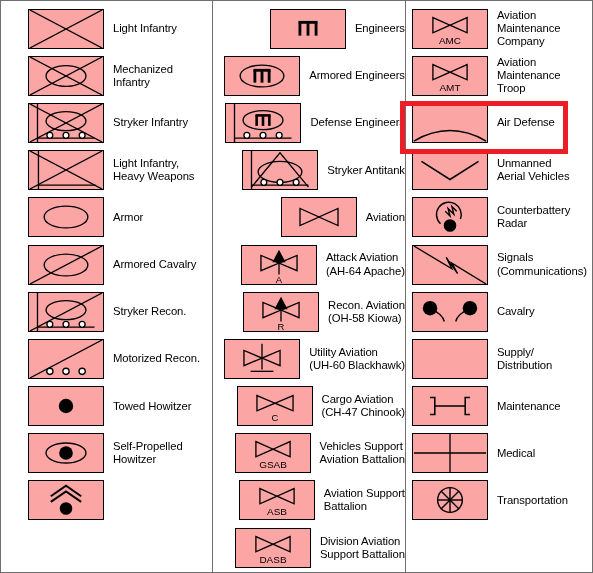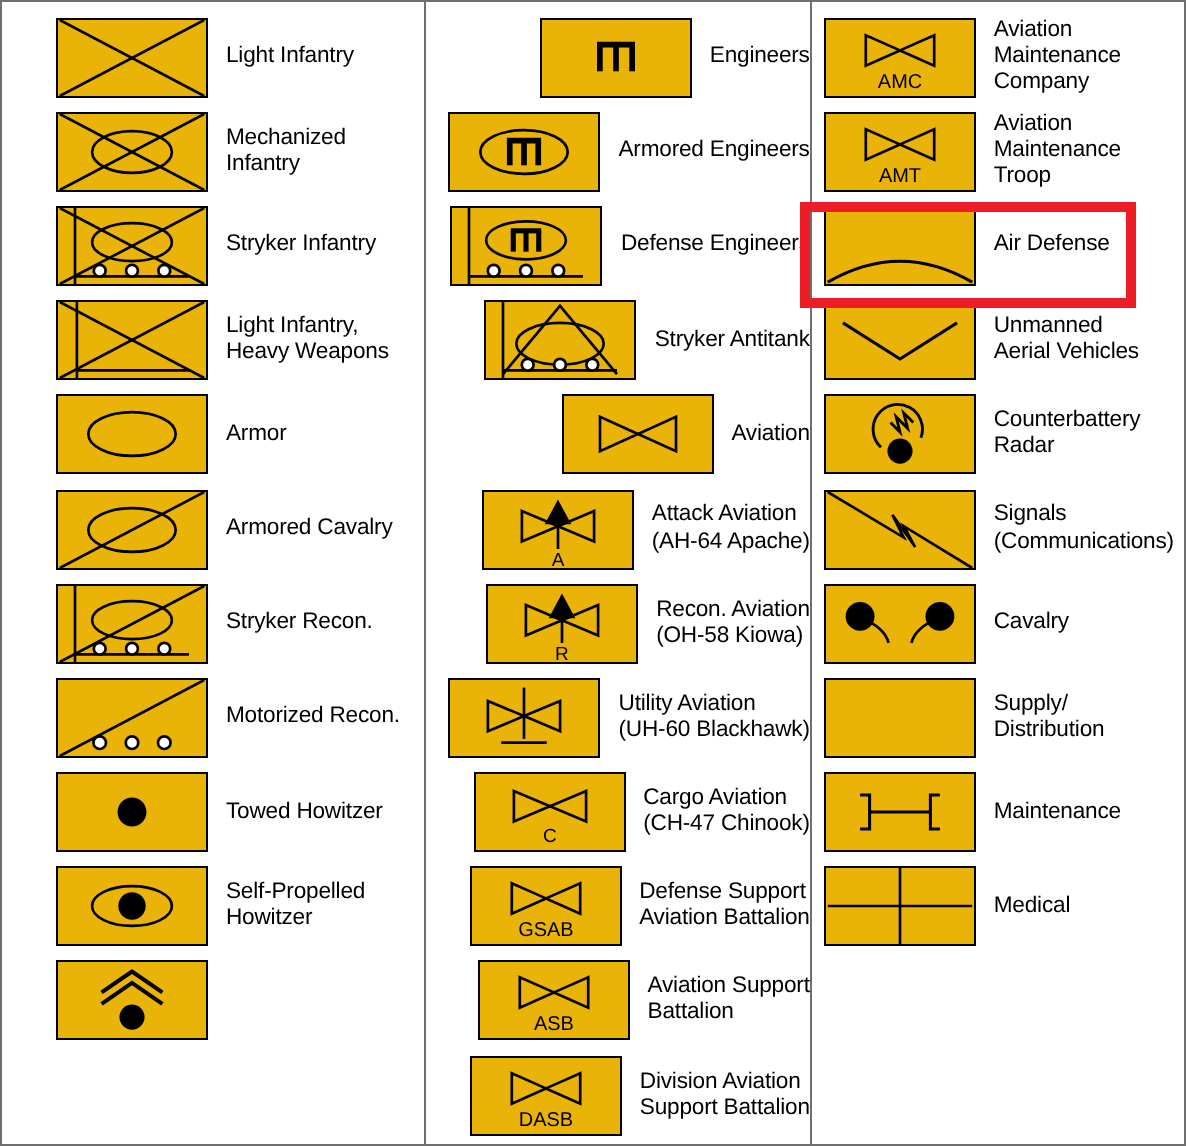--- a/index.html
+++ b/index.html
@@ -33,21 +33,21 @@
   .col.c3{width:194px;border-left:1px solid #6f6f6f;}
 
   .row{
     display:flex;
     align-items:center;
     box-sizing:border-box;
   }
   .sym{
     box-sizing:border-box;
     border:1.4px solid #000;
-    background:#eab308;
+    background:#fca5a5;
     flex:0 0 auto;
     position:relative;
   }
   .label{
     padding-left:9px;
     line-height:1.16;
     letter-spacing:-0.1px;
     white-space:pre-line;
   }
 
@@ -378,21 +378,21 @@
       <div class="row">
         <div class="sym">
           <svg viewBox="0 0 76 40">
             <g stroke="#000" stroke-width="1.4" fill="none">
               <polygon points="20,8 20,24 38,16"></polygon>
               <polygon points="56,8 56,24 38,16"></polygon>
             </g>
             <text x="38" y="36" text-anchor="middle" font-family="Liberation Sans, sans-serif" font-size="10.5" fill="#000">GSAB</text>
           </svg>
         </div>
-        <div class="label">Defense Support
+        <div class="label">Vehicles Support
 Aviation Battalion</div>
       </div>
 
       <div class="row">
         <div class="sym">
           <svg viewBox="0 0 76 40">
             <g stroke="#000" stroke-width="1.4" fill="none">
               <polygon points="20,8 20,24 38,16"></polygon>
               <polygon points="56,8 56,24 38,16"></polygon>
             </g>
@@ -540,19 +540,33 @@
           <svg viewBox="0 0 76 40">
               <g stroke="#000" stroke-width="1.4" fill="none">
             <line x1="38" y1="0" x2="38" y2="40"></line>
             <line x1="0" y1="20" x2="76" y2="20"></line>
           </g>
             </svg>
         </div>
         <div class="label">Medical</div>
       </div>
 
+      <div class="row">
+        <div class="sym">
+          <svg viewBox="0 0 76 40">
+              <g stroke="#000" stroke-width="1.5" fill="none">
+            <circle cx="38" cy="20" r="13"></circle>
+            <line x1="38" y1="7" x2="38" y2="33"></line>
+            <line x1="25" y1="20" x2="51" y2="20"></line>
+            <line x1="28.8" y1="10.8" x2="47.2" y2="29.2"></line>
+            <line x1="47.2" y1="10.8" x2="28.8" y2="29.2"></line>
+          </g>
+            </svg>
+        </div>
+        <div class="label">Transportation</div>
+      </div>
 
     </div>
 
   </div>
 
   <div id="highlight"></div>
 </div>
 
 </body></html>

